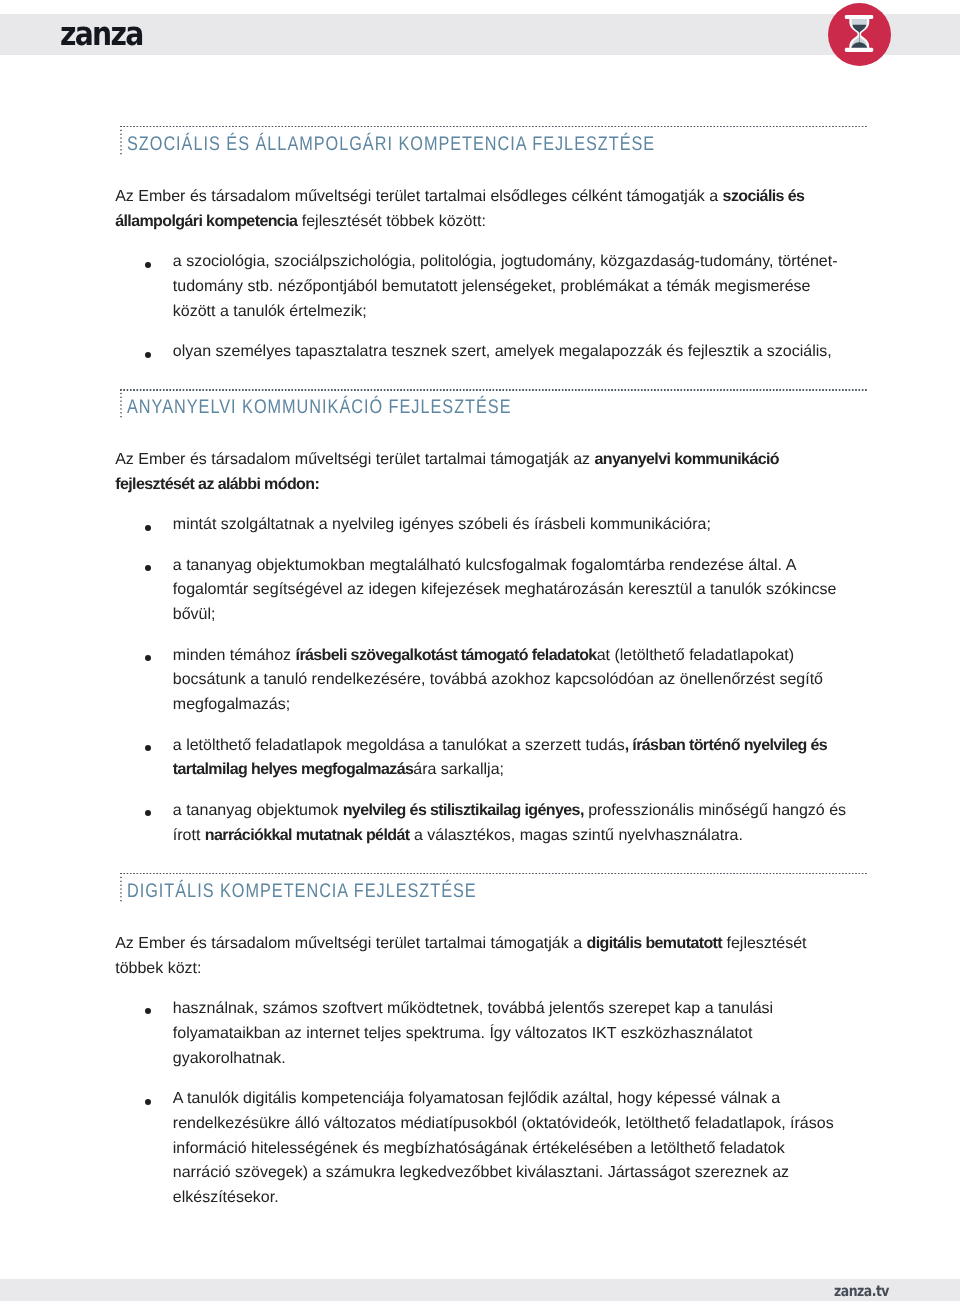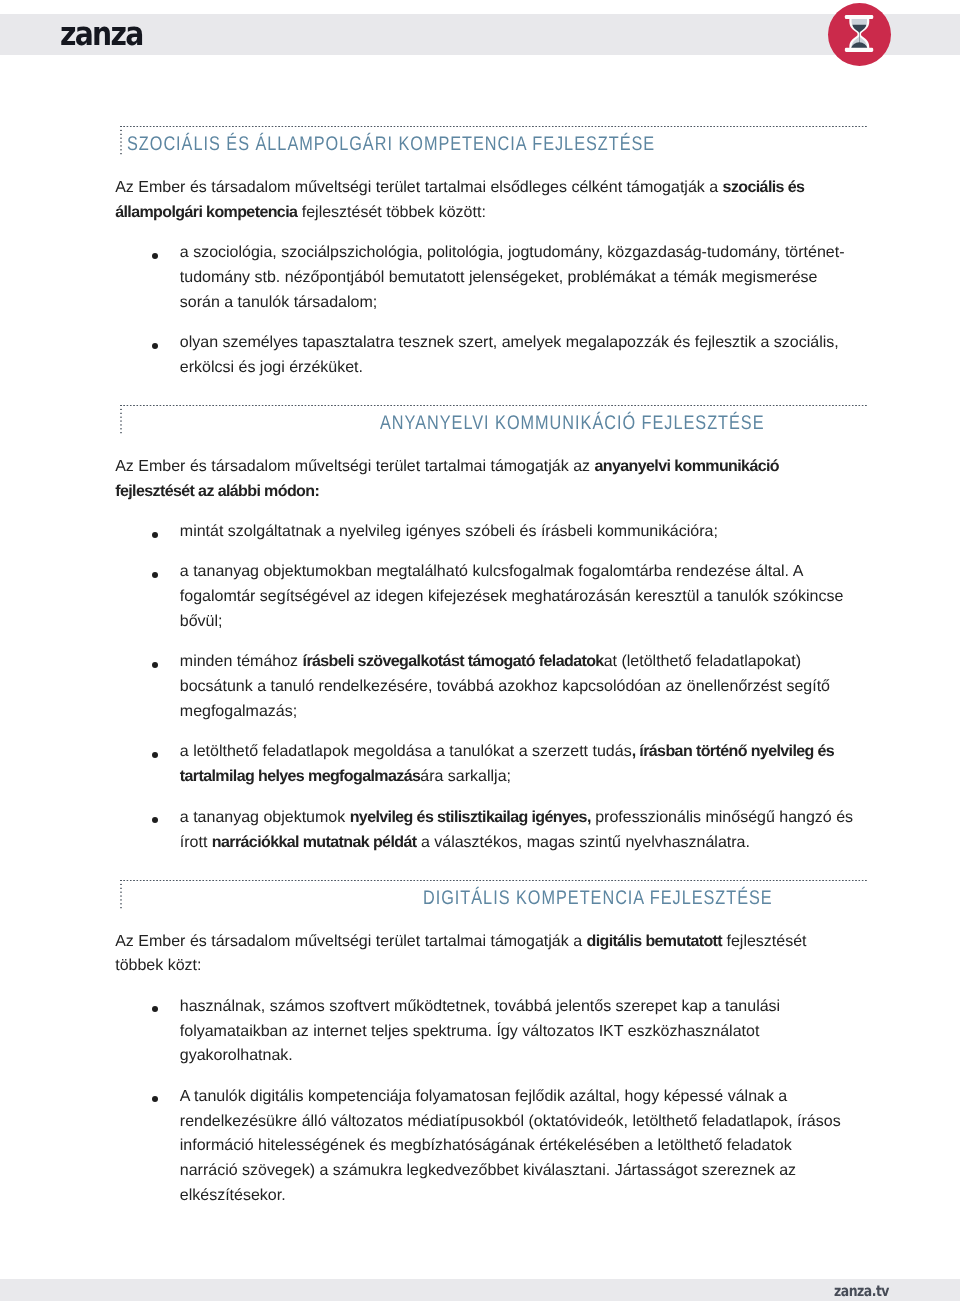--- a/index.html
+++ b/index.html
@@ -67,25 +67,25 @@
   }
   h2.sec > span{display:inline-block;transform:scaleX(0.822) translateY(4.3px);transform-origin:left center;}
   h2.sec::before{ 
     content:"";position:absolute;left:0;top:0;width:747px;height:1.6px;
     background-image:radial-gradient(circle at 0.8px 0.8px, #4e5863 0.8px, transparent 0.85px);background-size:3.3px 1.6px;background-repeat:repeat-x;
   }
   h2.sec::after{ 
     content:"";position:absolute;left:0;top:0;width:1.6px;height:31px;
     background-image:radial-gradient(circle at 0.8px 0.65px, #4e5863 0.65px, transparent 0.7px);background-size:1.6px 3.9px;background-repeat:repeat-y;
   }
-  ul.blist + h2.sec{margin-top:24.2px;text-align:right;}
-  .sec + .para{margin-top:19px;}
+  ul.blist + h2.sec{margin-top:24.2px;}
+  .sec + .para{margin-top:28px;}
   .para{margin:0;font-size:16px;color:#222;}
   .para .ln{display:block;height:24.85px;line-height:24.85px;white-space:nowrap;padding-left:7.2px;}
-  ul.blist{margin:7px;padding:0;list-style:none;margin-top:15.5px;margin-bottom:5.3px;}
+  ul.blist{margin:0;padding:0;list-style:none;margin-top:15.5px;margin-bottom:5.3px;}
   ul.blist li{position:relative;font-size:16px;color:#222;margin-top:15.5px;}
   ul.blist li:first-child{margin-top:0;}
   ul.blist li .ln{display:block;height:24.85px;line-height:24.85px;white-space:nowrap;padding-left:64.8px;}
   ul.blist li .bul{position:absolute;left:36.6px;top:11.6px;width:6px;height:6px;border-radius:50%;background:#1e1e1e;font-size:0;}
   b{font-weight:bold;letter-spacing:-0.6px;}
 </style>
 </head>
 <body>
 
 <div class="page">
@@ -109,26 +109,25 @@
       <h2 class="sec"><span>SZOCIÁLIS ÉS ÁLLAMPOLGÁRI KOMPETENCIA FEJLESZTÉSE</span></h2>
       <div class="para">
         <span class="ln">Az Ember és társadalom műveltségi terület tartalmai elsődleges célként támogatják a <b>szociális és</b></span>
         <span class="ln"><b>állampolgári kompetencia</b> fejlesztését többek között:</span>
       </div>
       <ul class="blist">
         <li>
           <span class="bul"></span>
           <span class="ln">a szociológia, szociálpszichológia, politológia, jogtudomány, közgazdaság-tudomány, történet-</span>
           <span class="ln">tudomány stb. nézőpontjából bemutatott jelenségeket, problémákat a témák megismerése</span>
-          <span class="ln">során a tanulók társadalom;</span>
+          <span class="ln">között a tanulók értelmezik;</span>
         </li>
         <li>
           <span class="bul"></span>
           <span class="ln">olyan személyes tapasztalatra tesznek szert, amelyek megalapozzák és fejlesztik a szociális,</span>
-          <span class="ln">erkölcsi és jogi érzéküket.</span>
         </li>
       </ul>
       <h2 class="sec"><span>ANYANYELVI KOMMUNIKÁCIÓ FEJLESZTÉSE</span></h2>
       <div class="para">
         <span class="ln">Az Ember és társadalom műveltségi terület tartalmai támogatják az <b>anyanyelvi kommunikáció</b></span>
         <span class="ln"><b>fejlesztését az alábbi módon:</b></span>
       </div>
       <ul class="blist">
         <li>
           <span class="bul"></span>

